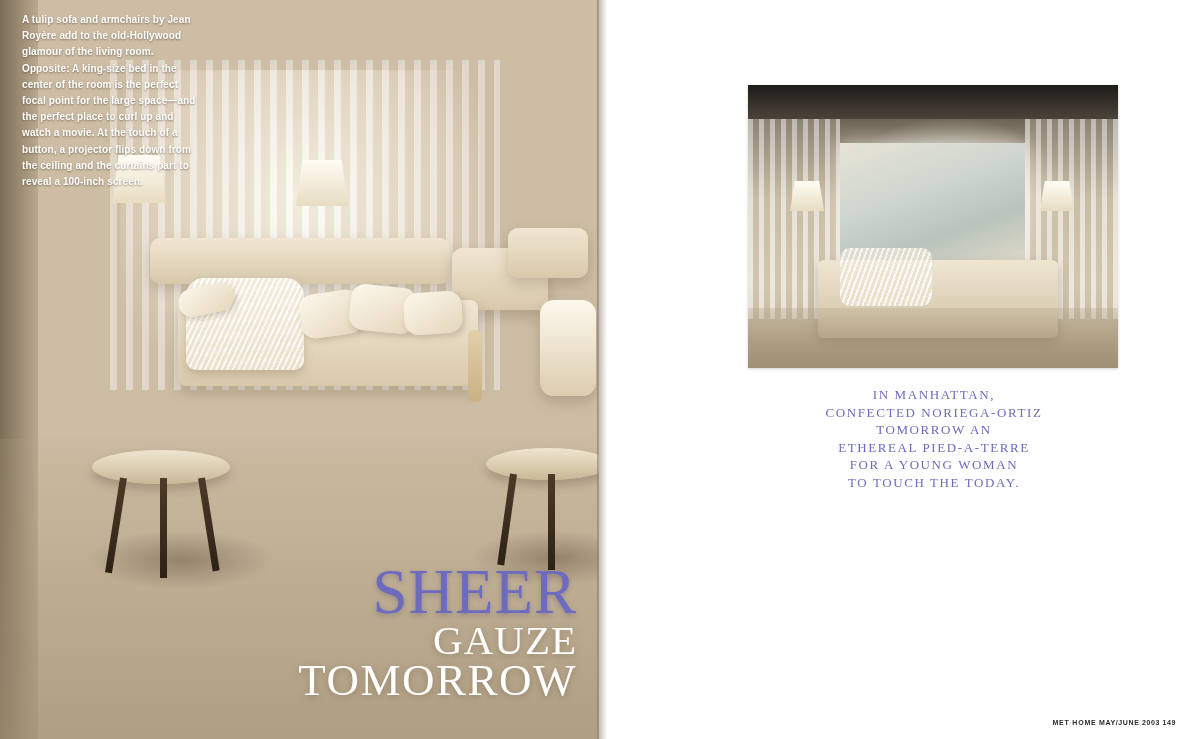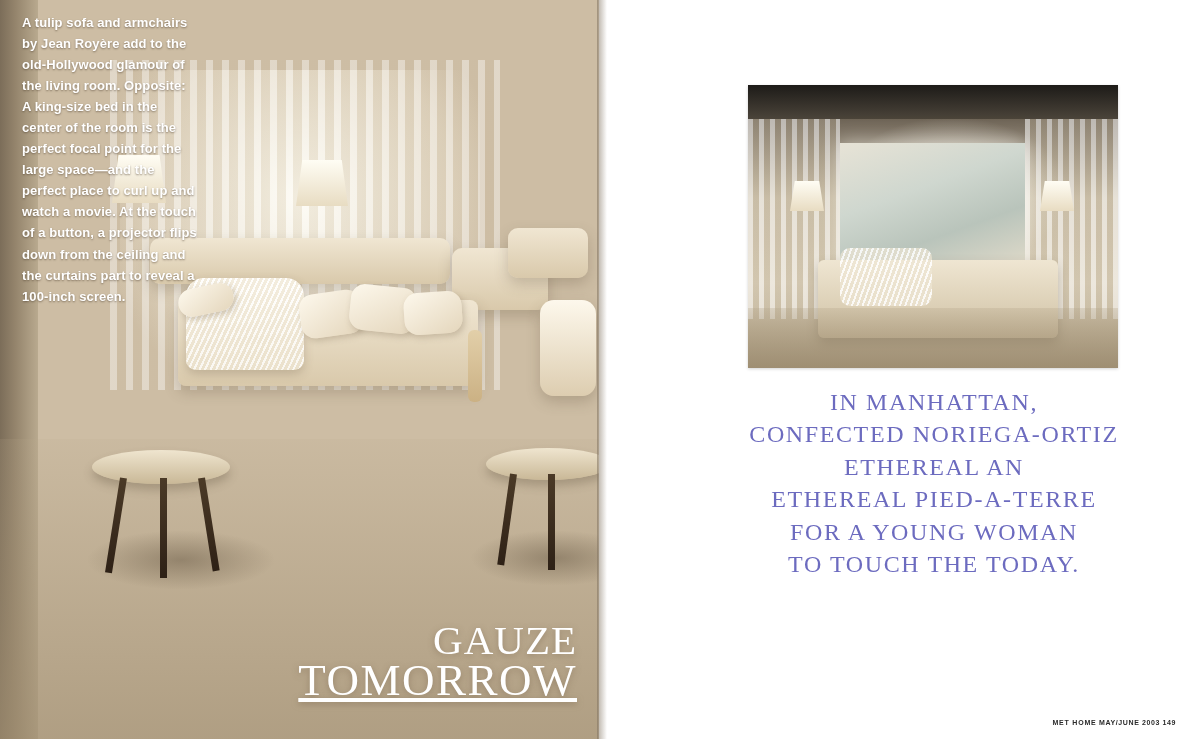--- a/index.html
+++ b/index.html
@@ -111,21 +111,21 @@
     width: 14px;
     background: linear-gradient(180deg, #e2cfa9, #cbb184);
     border-radius: 6px;
   }
 
   .caption-left {
     position: absolute;
     left: 22px; top: 12px;
     width: 175px;
     font-family: "Liberation Sans", sans-serif;
-    font-size: 13px;
+    font-size: 10px;
     line-height: 1.62;
     font-weight: 700;
     color: #ffffff;
     letter-spacing: 0.1px;
     text-shadow: 0 1px 2px rgba(70,55,40,0.55);
     z-index: 6;
   }
 
   .cover-title {
     position: absolute;
@@ -144,21 +144,21 @@
     text-shadow: 0 2px 5px rgba(80,70,110,0.35);
   }
   .cover-title .l3, .cover-title .l4 {
     display: block;
     font-family: "Liberation Serif", serif;
     font-size: 41px;
     letter-spacing: 1px;
     color: #ffffff;
     text-shadow: 0 2px 6px rgba(120,100,75,0.5);
   }
-  .cover-title .l4 { font-size: 45px; letter-spacing: 1.5px; text-decoration: underline; }
+  .cover-title .l4 { font-size: 45px; letter-spacing: 1.5px; }
   .cover-title .l2 { font-size: 60px; }
 
   
   .gutter {
     position: absolute;
     left: 597px; top: 0;
     width: 10px; height: 739px;
     background: linear-gradient(90deg, rgba(120,105,85,0.55), rgba(255,255,255,0.95));
     z-index: 8;
   }
@@ -211,21 +211,21 @@
     background: linear-gradient(180deg, rgba(180,165,138,0.3), rgba(150,133,105,0.75));
   }
 
   .deck {
     position: absolute;
     left: 148px; top: 386px;
     width: 372px;
     text-align: center;
     color: #6c6bbf;
     font-family: "Liberation Serif", serif;
-    font-size: 24px;
+    font-size: 13px;
     letter-spacing: 1.6px;
     line-height: 1.35;
   }
   .deck span { display: block; white-space: nowrap; }
   .folio {
     position: absolute;
     right: 24px; bottom: 13px;
     font-family: "Liberation Sans", sans-serif;
     font-size: 7px;
     font-weight: 700;
@@ -270,20 +270,21 @@
     <div class="leg" style="left:198px; top:478px; width:7px; height:94px; transform:rotate(-9deg);"></div>
 
     <div class="shadow-soft" style="left:470px; top:530px; width:170px; height:56px;"></div>
     <div class="table-round" style="left:486px; top:448px; width:124px; height:32px;"></div>
     <div class="leg" style="left:510px; top:474px; width:7px; height:92px; transform:rotate(8deg);"></div>
     <div class="leg" style="left:548px; top:474px; width:7px; height:96px;"></div>
 
     <div class="caption-left">A tulip sofa and armchairs by Jean Royère add to the old-Hollywood glamour of the living room. Opposite: A king-size bed in the center of the room is the perfect focal point for the large space—and the perfect place to curl up and watch a movie. At the touch of a button, a projector flips down from the ceiling and the curtains part to reveal a 100-inch screen.</div>
 
     <div class="cover-title">
+      <span class="l1">SHEER</span>
       <span class="l3">GAUZE</span>
       <span class="l4">TOMORROW</span>
     </div>
   </div>
 
   <div class="gutter"></div>
 
   <div class="page-right">
 
     <div class="right-photo">
@@ -294,21 +295,21 @@
       <div class="rp-bed"></div>
       <div class="rp-fur"></div>
       <div class="rp-floor"></div>
       <div class="lamp-shade" style="left:42px; top:96px; width:34px; height:30px; clip-path: polygon(14% 0,86% 0,100% 100%,0 100%);"></div>
       <div class="lamp-shade" style="left:292px; top:96px; width:34px; height:30px; clip-path: polygon(14% 0,86% 0,100% 100%,0 100%);"></div>
     </div>
 
     <div class="deck">
       <span>IN MANHATTAN,</span>
       <span>CONFECTED NORIEGA-ORTIZ</span>
-      <span>ETHEREAL AN</span>
+      <span>TOMORROW AN</span>
       <span>ETHEREAL PIED-A-TERRE</span>
       <span>FOR A YOUNG WOMAN</span>
       <span>TO TOUCH THE TODAY.</span>
     </div>
 
     <div class="folio">
       <span class="mag">MET HOME</span>
       <span>MAY/JUNE 2003</span>
       <span>149</span>
     </div>

